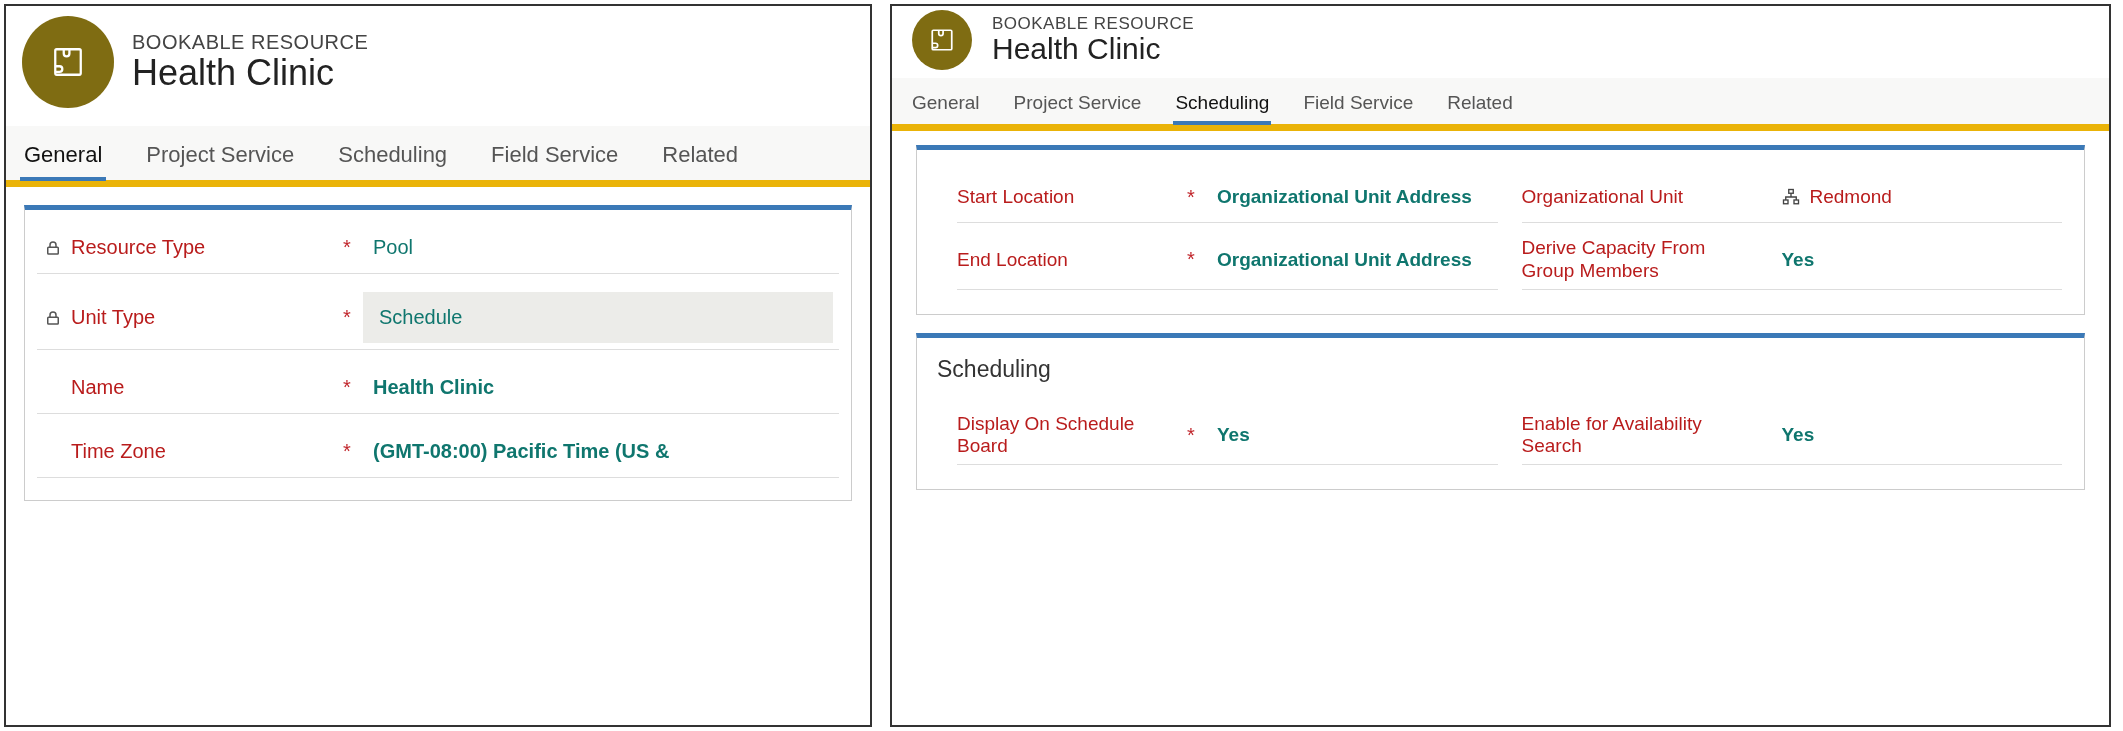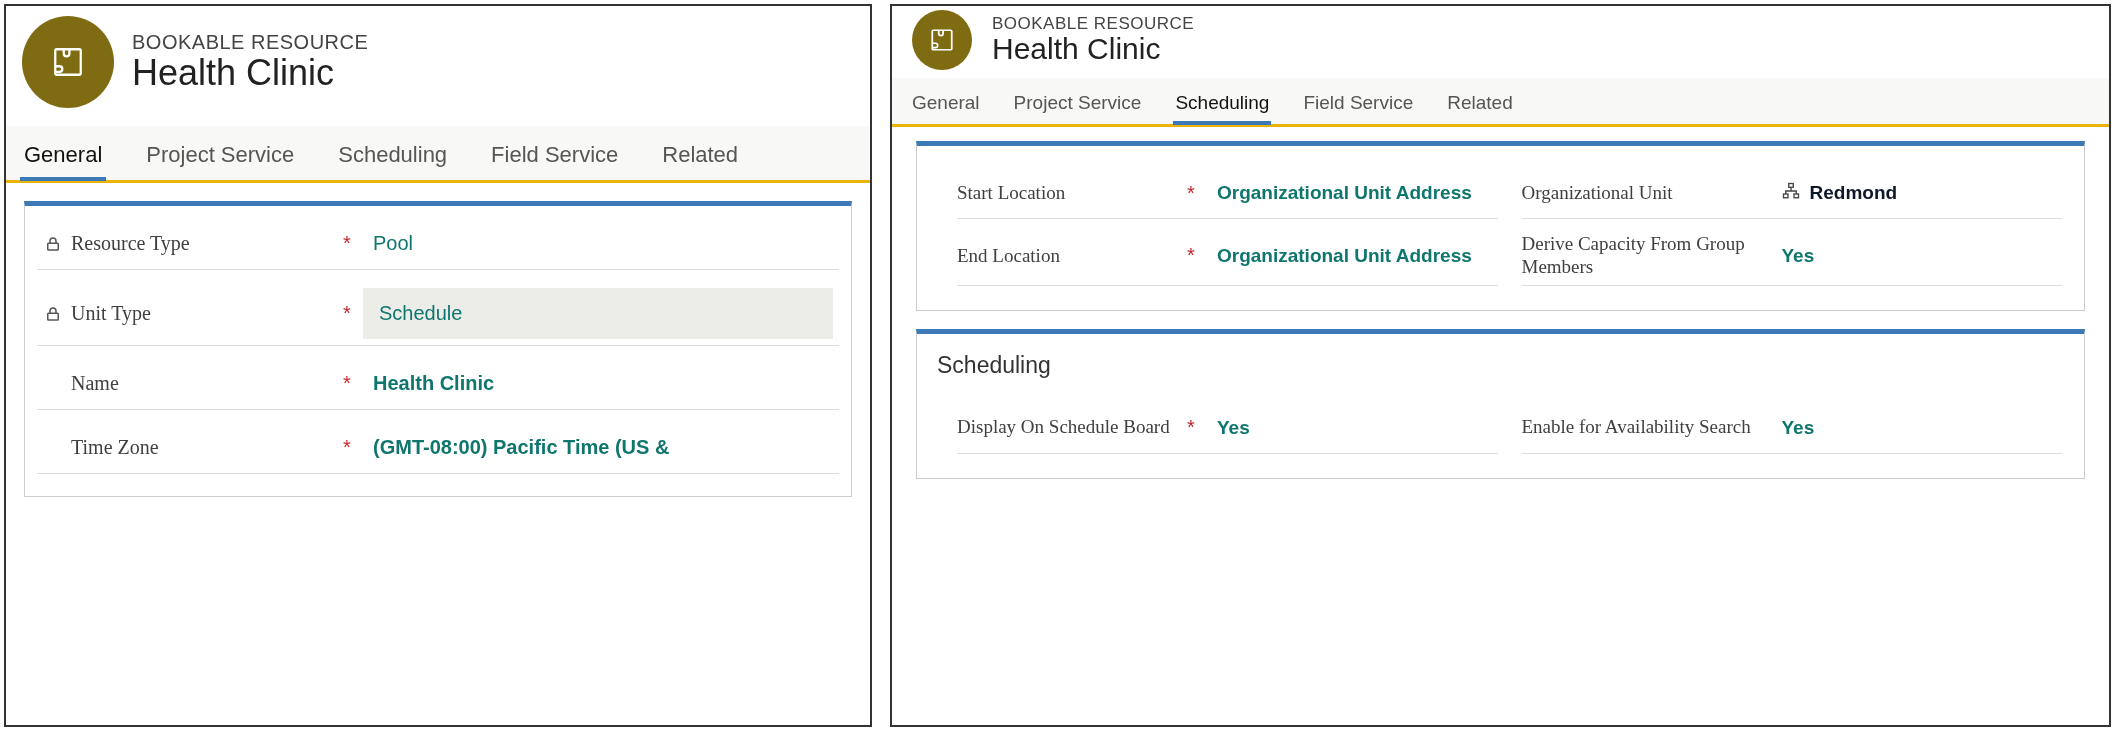--- a/index.html
+++ b/index.html
@@ -53,21 +53,21 @@
   }
   .header.sm .eyebrow { font-size: 17px; }
   .header.sm .title { font-size: 30px; }
 
   
   .tabs {
     display: flex;
     gap: 36px;
     padding: 0 14px;
     background: #F8F8F7;
-    border-bottom: 3px solid #eab308;
+    border-bottom: 7px solid #eab308;
     margin-top: 14px;
   }
   .tabs.sm { gap: 30px; padding: 0 18px; margin-top: 6px; }
   .tab {
     font-size: 22px;
     color: #555;
     padding: 16px 4px 12px 4px;
     cursor: pointer;
     position: relative;
   }
@@ -104,24 +104,23 @@
     border-bottom: 1px solid #ddd;
     min-height: 64px;
     padding: 18px 6px 6px 6px;
   }
   .row.compact { min-height: 56px; padding: 10px 6px 6px 6px; }
   .label-col {
     display: flex;
     align-items: center;
     width: 300px;
     flex-shrink: 0;
-    color: #404040;
+    color: #b91c1c;
     font-size: 20px;
     gap: 8px;
-    font-family: Liberation Serif, serif;
   }
   .panel.right .label-col { width: 230px; font-size: 19px; }
   .label-col.multi { line-height: 1.2; }
   .lock {
     width: 20px;
     display: inline-flex; justify-content: center;
     color: #555;
   }
   .req {
     color: #C1272D;
@@ -136,21 +135,21 @@
     padding: 8px 10px;
     flex: 1;
   }
   .panel.right .value { font-size: 19px; }
   .value.plain { font-weight: 400; }
   .value.boxed {
     background: #ECECE9;
     font-weight: 400;
     padding: 14px 16px;
   }
-  .value.link { color: #0f172a; font-weight: 700; display: flex; gap: 10px; }
+  .value.link { color: #b91c1c; font-weight: 400; display: flex; align-items: center; gap: 10px; }
 
   
   .grid2 {
     display: grid;
     grid-template-columns: 1fr 1fr;
     column-gap: 24px;
     padding: 6px 10px 0 28px;
   }
   .grid2 .row { padding: 14px 0 6px 0; }
 

